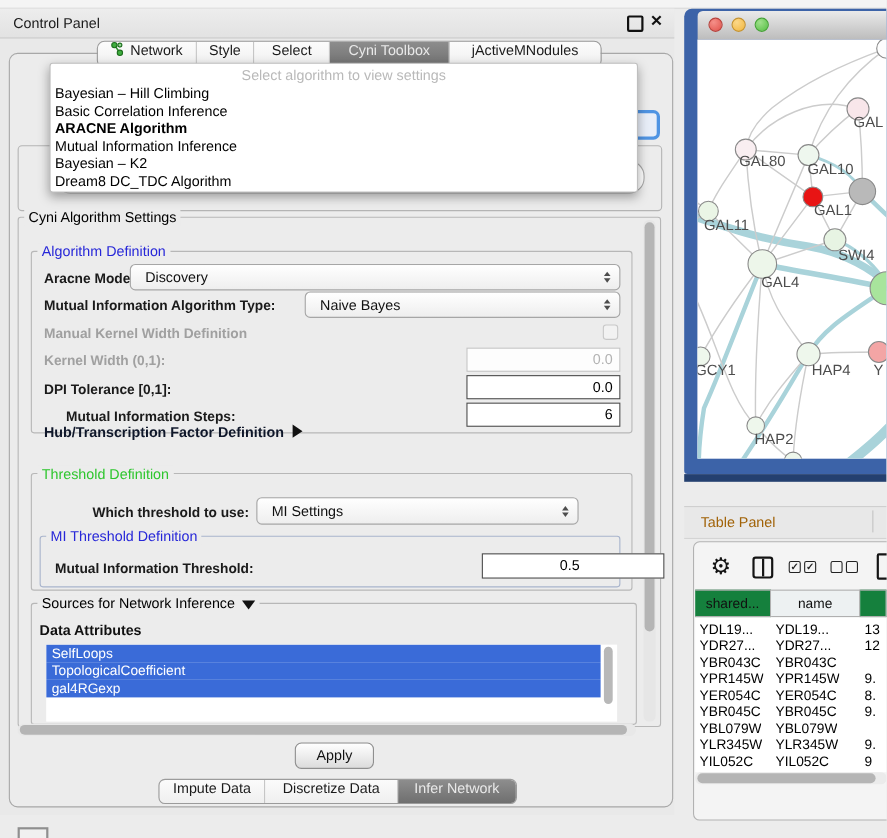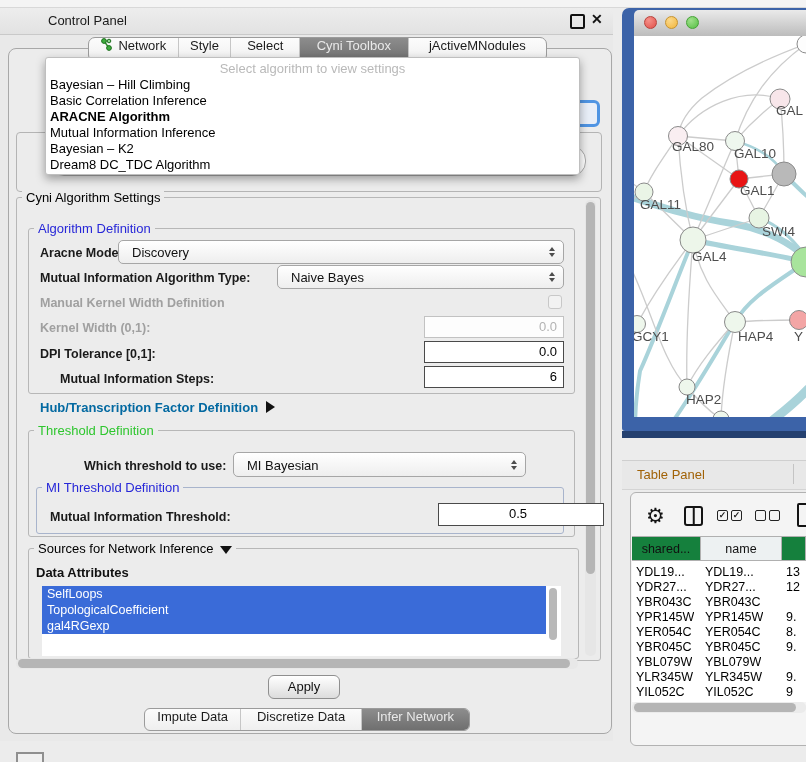--- a/index.html
+++ b/index.html
@@ -7,21 +7,21 @@
     width:806px;height:762px;position:relative;overflow:hidden;
     background:#ececec;font-family:"Liberation Sans",sans-serif;
     -webkit-font-smoothing:antialiased;
   }
   .abs{position:absolute;}
   
   #top-strip{left:0;top:0;width:806px;height:7px;background:#f4f4f4;border-bottom:1px solid #d8d8d8;}
   
   #cp{left:0;top:8px;width:613px;height:733px;background:#e9e9e9;}
   #cp-titlebar{left:0;top:8px;width:613px;height:26px;background:linear-gradient(#ededed,#e2e2e2);border-bottom:1px solid #c9c9c9;}
-  #cp-title{left:12px;top:13px;font-size:13px;color:#1a1a1a;margin-left:36px;}
+  #cp-title{left:12px;top:13px;font-size:13px;color:#1a1a1a;}
   #cp-float{left:570px;top:14px;width:11px;height:11px;border:2px solid #111;border-radius:2px;background:transparent;}
   #cp-close{left:591px;top:11px;font-size:14px;font-weight:bold;color:#111;}
   #cp-body{left:8px;top:48px;width:602px;height:684px;border:1px solid #a8a8a8;border-radius:8px;background:#ececec;}
   
   #cp-tabs{left:88px;top:37px;width:457px;height:23px;border:1px solid #9b9b9b;border-radius:7px;background:linear-gradient(#fcfcfc,#efefef);display:flex;overflow:hidden;}
   .tab{display:flex;align-items:flex-start;justify-content:center;gap:5px;font-size:13px;color:#1b1b1b;border-right:1px solid #c6c6c6;height:100%;}
   .tab:last-child{border-right:none;}
   .tab.selected{background:linear-gradient(#8d8d8d,#6f6f6f);color:#e9e9e9;}
   
   #bg-group{left:16px;top:132px;width:584px;height:58px;border:1px solid #b4b4b4;border-radius:4px;}
@@ -182,30 +182,30 @@
 
 <div class="abs lbl dis" style="left:40px;top:321px;">Kernel Width (0,1):</div>
 <div class="abs field dis" style="left:424px;top:316px;width:140px;height:22px;">0.0</div>
 
 <div class="abs lbl" style="left:40px;top:347px;">DPI Tolerance [0,1]:</div>
 <div class="abs field" style="left:424px;top:341px;width:140px;height:22px;">0.0</div>
 
 <div class="abs lbl" style="left:40px;top:372px;padding-left:20px;">Mutual Information Steps:</div>
 <div class="abs field" style="left:424px;top:366px;width:140px;height:22px;">6</div>
 
-<div class="abs" style="left:40px;top:400px;font-size:13px;font-weight:bold;color:#0369a1;">
+<div class="abs" style="left:40px;top:385px;font-size:13px;font-weight:bold;color:#0f172a;">
   <span>Hub/Transcription Factor Definition</span><span class="tri-right"></span>
 </div>
 
 <div class="abs group" style="left:28px;top:430px;width:545px;height:105px;"></div>
 <div class="abs legend green" style="left:34px;top:423px;">Threshold Definition</div>
 
 <div class="abs lbl" style="left:84px;top:459px;">Which threshold to use:</div>
 <div class="abs combo" style="left:233px;top:452px;width:291px;height:23px;">
-  <span class="txt">MI Bayesian</span>
+  <span class="txt">MI Settings</span>
   <span class="arrows">
       <span class="tri-up"></span>
       <span class="tri-down"></span>
     </span>
 </div>
 
 <div class="abs group" style="left:36px;top:487px;width:526px;height:45px;border-color:#a8b4cc;"></div>
 <div class="abs legend blue" style="left:42px;top:480px;">MI Threshold Definition</div>
 <div class="abs lbl" style="left:50px;top:510px;">Mutual Information Threshold:</div>
 <div class="abs field" style="left:438px;top:503px;width:166px;height:23px;text-align:center;">0.5</div>

